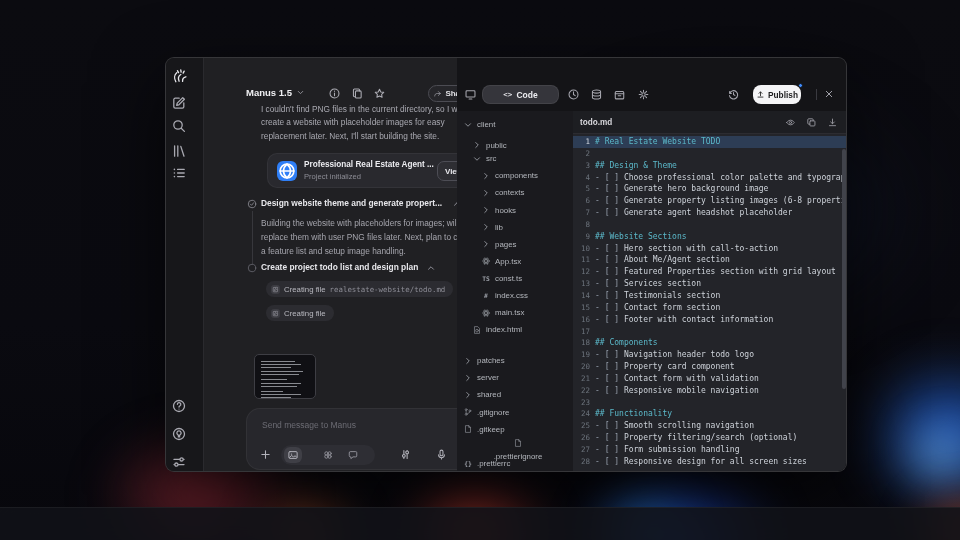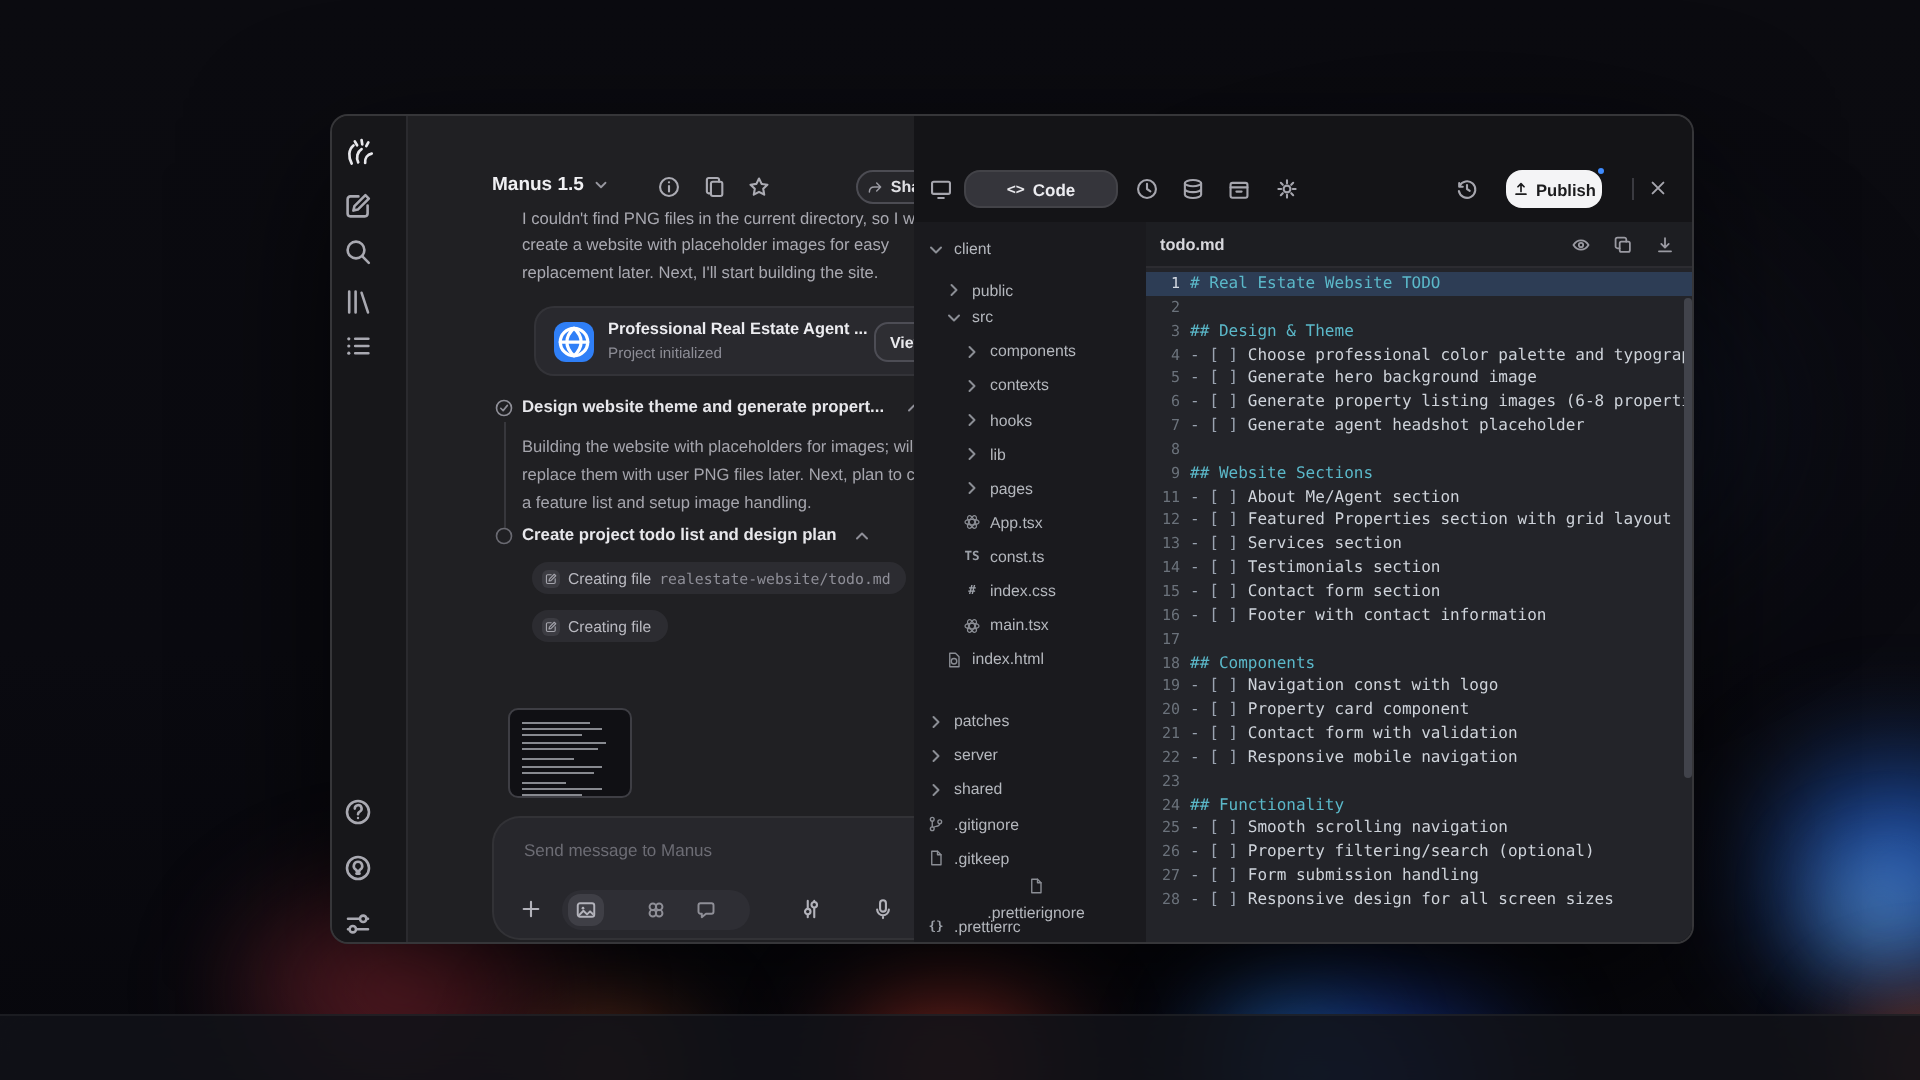--- a/index.html
+++ b/index.html
@@ -559,29 +559,30 @@
         <div id="code-lines">
             <div class="cl active"><span class="ln">1</span><span class="ct h"># Real Estate Website TODO</span></div>
             <div class="cl"><span class="ln">2</span><span class="ct blank"></span></div>
             <div class="cl"><span class="ln">3</span><span class="ct h">## Design &amp; Theme</span></div>
             <div class="cl"><span class="ln">4</span><span class="ct task"><span class="pfx">- [ ] </span><span>Choose professional color palette and typography</span></span></div>
             <div class="cl"><span class="ln">5</span><span class="ct task"><span class="pfx">- [ ] </span><span>Generate hero background image</span></span></div>
             <div class="cl"><span class="ln">6</span><span class="ct task"><span class="pfx">- [ ] </span><span>Generate property listing images (6-8 properties)</span></span></div>
             <div class="cl"><span class="ln">7</span><span class="ct task"><span class="pfx">- [ ] </span><span>Generate agent headshot placeholder</span></span></div>
             <div class="cl"><span class="ln">8</span><span class="ct blank"></span></div>
             <div class="cl"><span class="ln">9</span><span class="ct h">## Website Sections</span></div>
+            <div class="cl"><span class="ln">10</span><span class="ct task"><span class="pfx">- [ ] </span><span>Hero section with call-to-action</span></span></div>
             <div class="cl"><span class="ln">11</span><span class="ct task"><span class="pfx">- [ ] </span><span>About Me/Agent section</span></span></div>
             <div class="cl"><span class="ln">12</span><span class="ct task"><span class="pfx">- [ ] </span><span>Featured Properties section with grid layout</span></span></div>
             <div class="cl"><span class="ln">13</span><span class="ct task"><span class="pfx">- [ ] </span><span>Services section</span></span></div>
             <div class="cl"><span class="ln">14</span><span class="ct task"><span class="pfx">- [ ] </span><span>Testimonials section</span></span></div>
             <div class="cl"><span class="ln">15</span><span class="ct task"><span class="pfx">- [ ] </span><span>Contact form section</span></span></div>
             <div class="cl"><span class="ln">16</span><span class="ct task"><span class="pfx">- [ ] </span><span>Footer with contact information</span></span></div>
             <div class="cl"><span class="ln">17</span><span class="ct blank"></span></div>
             <div class="cl"><span class="ln">18</span><span class="ct h">## Components</span></div>
-            <div class="cl"><span class="ln">19</span><span class="ct task"><span class="pfx">- [ ] </span><span>Navigation const with logo</span></span></div>
+            <div class="cl"><span class="ln">19</span><span class="ct task"><span class="pfx">- [ ] </span><span>Navigation header todo logo</span></span></div>
             <div class="cl"><span class="ln">20</span><span class="ct task"><span class="pfx">- [ ] </span><span>Property card component</span></span></div>
             <div class="cl"><span class="ln">21</span><span class="ct task"><span class="pfx">- [ ] </span><span>Contact form with validation</span></span></div>
             <div class="cl"><span class="ln">22</span><span class="ct task"><span class="pfx">- [ ] </span><span>Responsive mobile navigation</span></span></div>
             <div class="cl"><span class="ln">23</span><span class="ct blank"></span></div>
             <div class="cl"><span class="ln">24</span><span class="ct h">## Functionality</span></div>
             <div class="cl"><span class="ln">25</span><span class="ct task"><span class="pfx">- [ ] </span><span>Smooth scrolling navigation</span></span></div>
             <div class="cl"><span class="ln">26</span><span class="ct task"><span class="pfx">- [ ] </span><span>Property filtering/search (optional)</span></span></div>
             <div class="cl"><span class="ln">27</span><span class="ct task"><span class="pfx">- [ ] </span><span>Form submission handling</span></span></div>
             <div class="cl"><span class="ln">28</span><span class="ct task"><span class="pfx">- [ ] </span><span>Responsive design for all screen sizes</span></span></div>
           </div>

